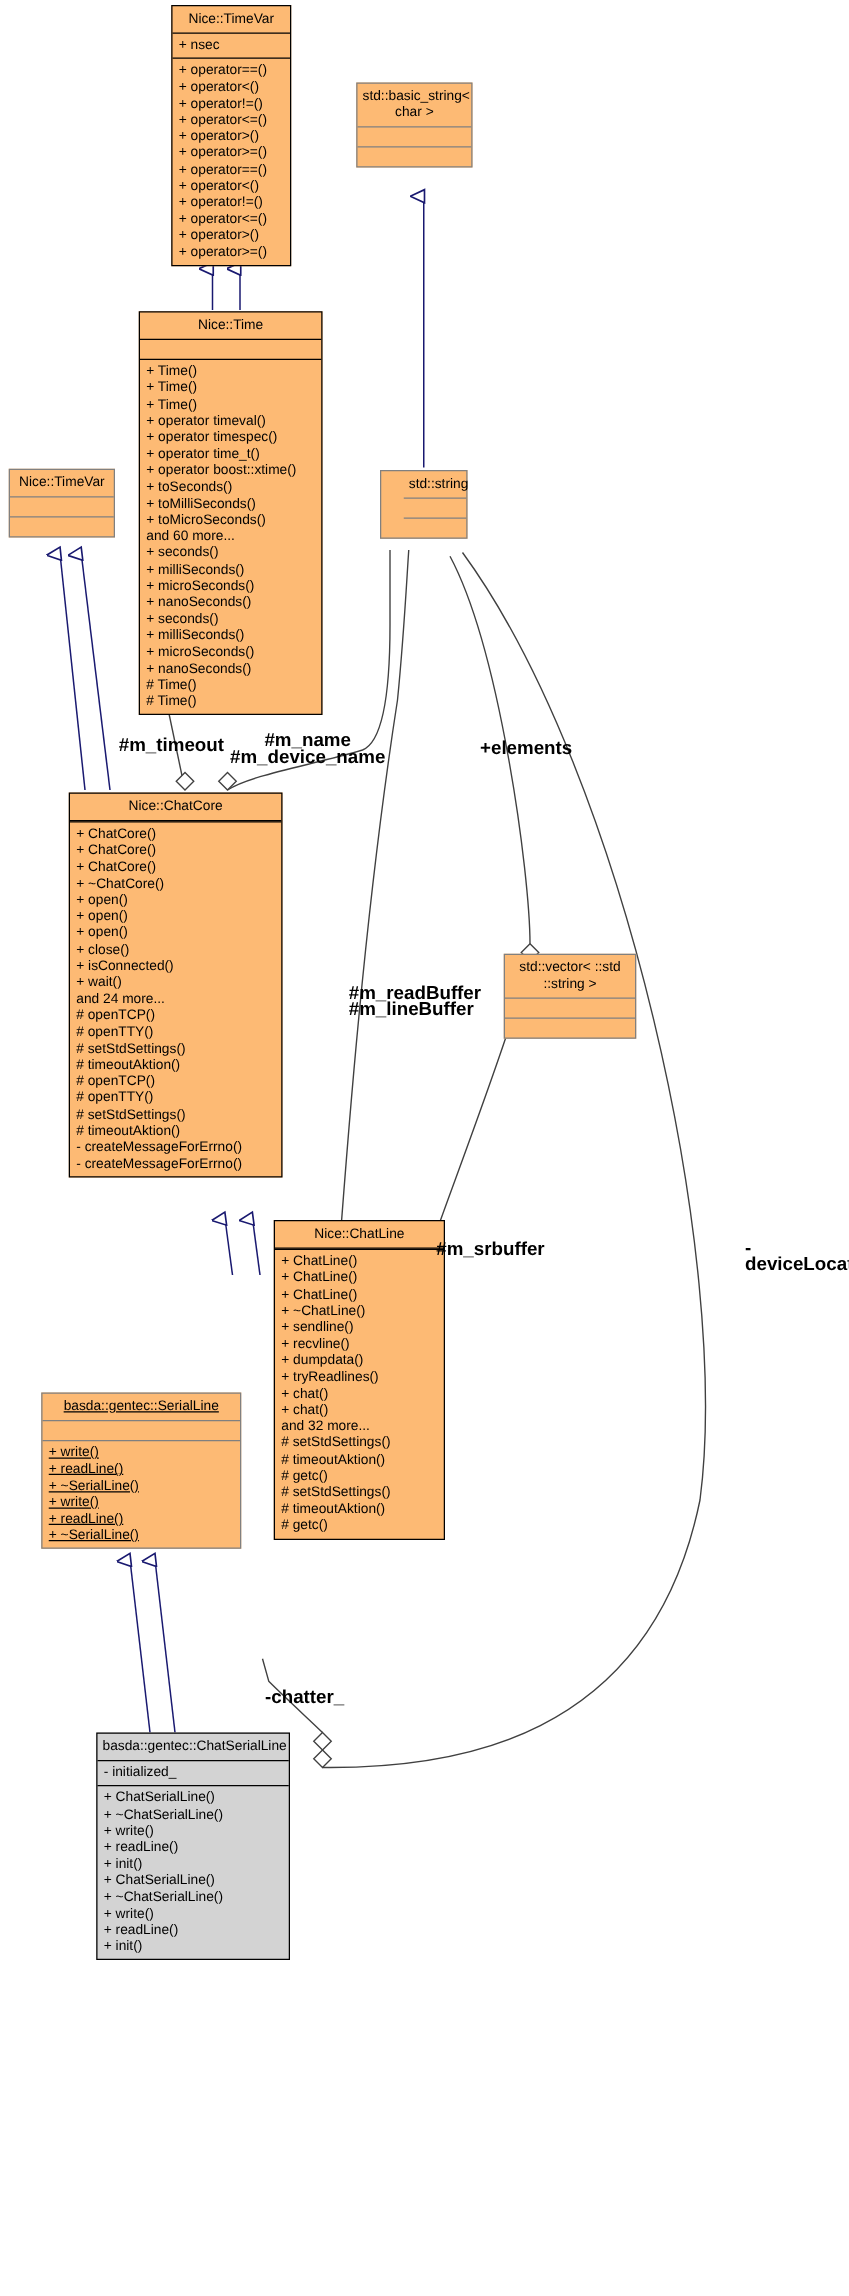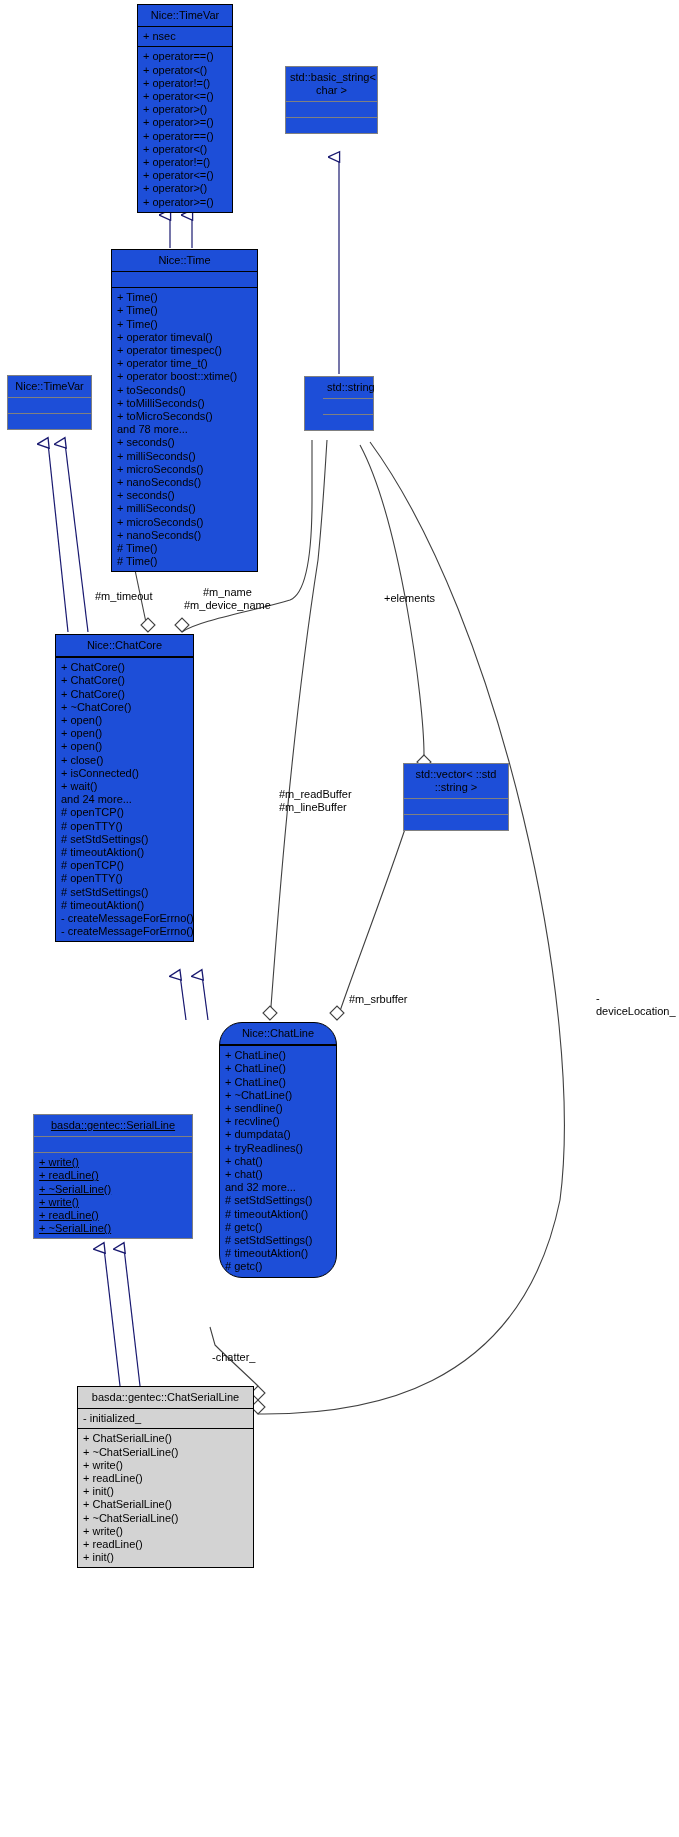--- a/index.html
+++ b/index.html
@@ -18,21 +18,21 @@
   #diagram {
     position: absolute;
     left: 0;
     top: 0;
     width: 679px;
     height: 1837px;
   }
   .uml-box {
     position: absolute;
     box-sizing: border-box;
-    background: #1d4ed8;
+    background: #fdba74;
     border: 1px solid #808080;
     font-size: 11px;
     line-height: 13.2px;
   }
   .uml-box.solid {
     border: 1px solid #000000;
   }
   .uml-box.filled {
     background: #d3d3d3;
   }
@@ -57,25 +57,26 @@
     white-space: nowrap;
     font-size: 11px;
     line-height: 13.2px;
   }
   .uml-section.empty {
     height: 15px;
     padding: 0;
   }
   .edge-label {
     position: absolute;
-    font-size: 11px;
+    font-size: 15px;
     line-height: 13.2px;
     white-space: pre-line;
     color: #000000;
     background: transparent;
+    font-weight: bold;
   }
   svg.links {
     position: absolute;
     left: 0;
     top: 0;
     width: 679px;
     height: 1837px;
     pointer-events: none;
   }
 </style>
@@ -168,21 +169,21 @@
       <div class="row">+ Time()</div>
       <div class="row">+ Time()</div>
       <div class="row">+ Time()</div>
       <div class="row">+ operator timeval()</div>
       <div class="row">+ operator timespec()</div>
       <div class="row">+ operator time_t()</div>
       <div class="row">+ operator boost::xtime()</div>
       <div class="row">+ toSeconds()</div>
       <div class="row">+ toMilliSeconds()</div>
       <div class="row">+ toMicroSeconds()</div>
-      <div class="row">and 78 more...</div>
+      <div class="row">and 60 more...</div>
       <div class="row">+ seconds()</div>
       <div class="row">+ milliSeconds()</div>
       <div class="row">+ microSeconds()</div>
       <div class="row">+ nanoSeconds()</div>
       <div class="row">+ seconds()</div>
       <div class="row">+ milliSeconds()</div>
       <div class="row">+ microSeconds()</div>
       <div class="row">+ nanoSeconds()</div>
       <div class="row"># Time()</div>
       <div class="row"># Time()</div>
@@ -207,21 +208,21 @@
 
   <div class="uml-box" style="left:371px; top:763px; width:106px;margin-left:32px;">
     <div class="uml-title">std::vector&lt; ::std
 ::string &gt;</div>
     <div class="uml-sep"></div>
     <div class="uml-section empty"></div>
     <div class="uml-sep"></div>
     <div class="uml-section empty"></div>
   </div>
 
-  <div class="uml-box solid" style="left:55px; top:634px; width:139px;">
+  <div class="uml-box solid" style="left:55px; top:634px; width:171px;">
     <div class="uml-title">Nice::ChatCore</div>
     <div class="uml-sep solid"></div>
     <div class="uml-sep solid"></div>
     <div class="uml-section">
       <div class="row">+ ChatCore()</div>
       <div class="row">+ ChatCore()</div>
       <div class="row">+ ChatCore()</div>
       <div class="row">+ ~ChatCore()</div>
       <div class="row">+ open()</div>
       <div class="row">+ open()</div>
@@ -236,21 +237,21 @@
       <div class="row"># timeoutAktion()</div>
       <div class="row"># openTCP()</div>
       <div class="row"># openTTY()</div>
       <div class="row"># setStdSettings()</div>
       <div class="row"># timeoutAktion()</div>
       <div class="row">- createMessageForErrno()</div>
       <div class="row">- createMessageForErrno()</div>
     </div>
   </div>
 
-  <div class="uml-box solid" style="left:219px; top:1022px; width:118px;border-radius:23px;">
+  <div class="uml-box solid" style="left:219px; top:976px; width:137px;">
     <div class="uml-title">Nice::ChatLine</div>
     <div class="uml-sep solid"></div>
     <div class="uml-sep solid"></div>
     <div class="uml-section">
       <div class="row">+ ChatLine()</div>
       <div class="row">+ ChatLine()</div>
       <div class="row">+ ChatLine()</div>
       <div class="row">+ ~ChatLine()</div>
       <div class="row">+ sendline()</div>
       <div class="row">+ recvline()</div>
@@ -276,21 +277,21 @@
     <div class="uml-section">
       <div class="row">+ write()</div>
       <div class="row">+ readLine()</div>
       <div class="row">+ ~SerialLine()</div>
       <div class="row">+ write()</div>
       <div class="row">+ readLine()</div>
       <div class="row">+ ~SerialLine()</div>
     </div>
   </div>
 
-  <div class="uml-box solid filled" style="left:77px; top:1386px; width:177px;">
+  <div class="uml-box solid filled" style="left:77px; top:1386px; width:155px;">
     <div class="uml-title">basda::gentec::ChatSerialLine</div>
     <div class="uml-sep solid"></div>
     <div class="uml-section">
       <div class="row">- initialized_</div>
     </div>
     <div class="uml-sep solid"></div>
     <div class="uml-section">
       <div class="row">+ ChatSerialLine()</div>
       <div class="row">+ ~ChatSerialLine()</div>
       <div class="row">+ write()</div>

